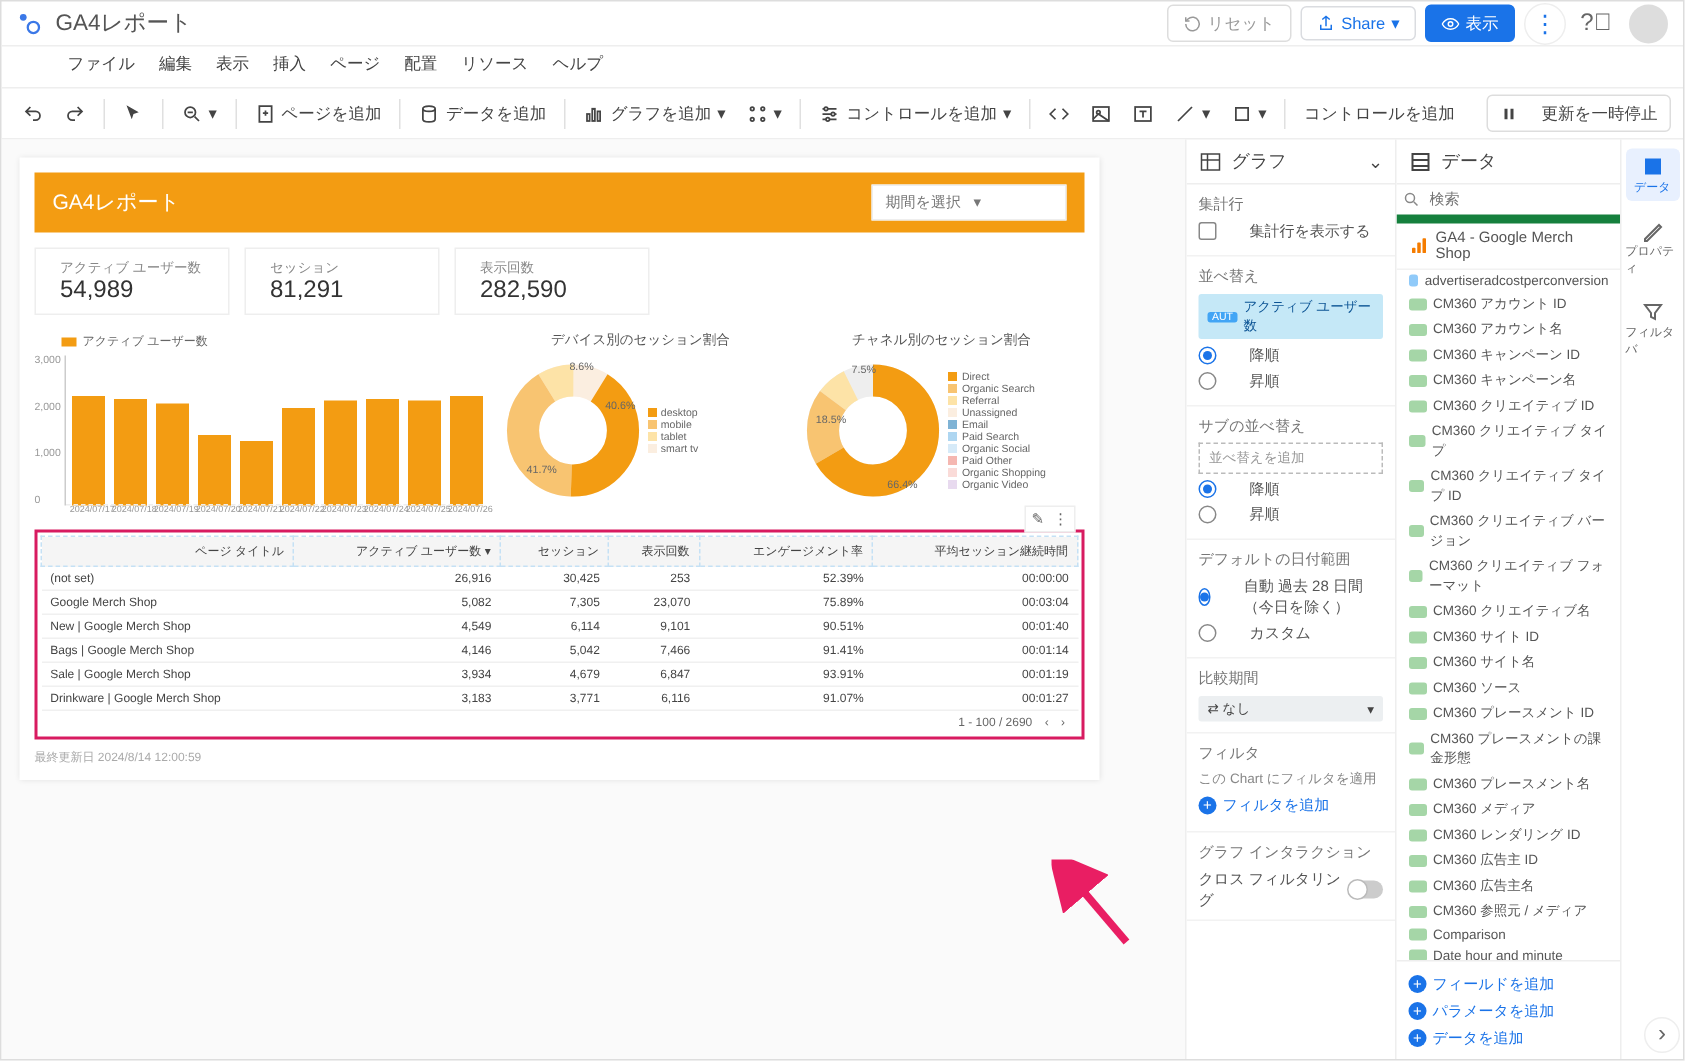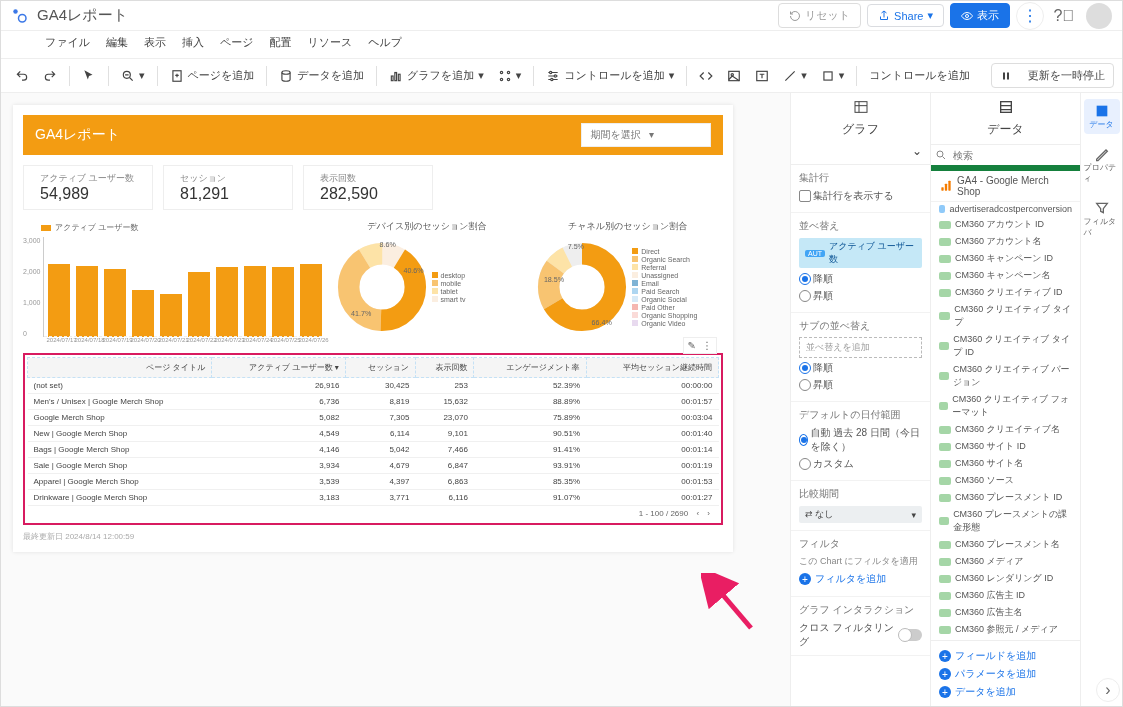--- a/index.html
+++ b/index.html
@@ -74,35 +74,35 @@
 .arrow-annot { position:absolute; left:700px; top:480px; pointer-events:none; }
 
 .footer-ts { font-size:8px; color:#aaa; margin-top:6px; }
 
 
 .panel { border-left:1px solid #eee; display:flex; flex-direction:column; overflow:hidden; }
 .panel.chart-panel { width:140px; }
 .panel.data-panel  { width:150px; }
 .panel.tabs-panel  { width:42px; align-items:center; padding-top:6px; gap:8px; }
 
-.panel-hdr { display:flex; align-items:center; gap:6px; padding:6px 8px; border-bottom:1px solid #eee; font-size:12px; color:#444;flex-direction:column; }
+.panel-hdr { display:flex; align-items:center; gap:6px; padding:6px 8px; border-bottom:1px solid #eee; font-size:12px; color:#444; }
 .panel-hdr svg { width:16px; height:16px; }
 
 .subtabs { display:flex; font-size:11px; border-bottom:1px solid #eee; }
 .subtabs div { flex:1; text-align:center; padding:6px 0; cursor:pointer; color:#666; }
 .subtabs .active { color:#1a73e8; border-bottom:2px solid #1a73e8; }
 
 .chart-panel .body, .data-panel .body { flex:1; overflow-y:auto; font-size:10px; color:#555; position:relative; }
 .sect { padding:6px 8px; border-bottom:1px solid #f2f2f2; }
 .sect .sect-title { font-size:10px; color:#777; margin-bottom:4px; }
 .chip { display:inline-flex; align-items:center; font-size:9px; background:#eceff1; color:#444; padding:2px 6px; border-radius:2px; margin:1px 0; }
 .chip.metric { background:#c5e8f7; color:#0b5394; }
 .chip .tag { background:#9e9e9e; color:#fff; font-size:7px; padding:0 3px; margin-right:4px; border-radius:2px; }
 .chip.metric .tag { background:#42a5f5; }
-.radio { display:flex; align-items:center; gap:2px; margin:3px 0; font-size:10px; cursor:pointer;}
+.radio { display:flex; align-items:center; gap:22px; margin:3px 0; font-size:10px; cursor:pointer;}
 .radio .r { width:12px; height:12px; border:1.5px solid #1a73e8; border-radius:50%; display:inline-flex; align-items:center; justify-content:center; }
 .radio .r.off { border-color:#888; }
 .radio .r .dot { width:6px; height:6px; background:#1a73e8; border-radius:50%; }
 .checkbox .r { border-radius:2px; border-color:#888; }
 .dashedbox { border:1px dashed #bbb; color:#999; font-size:9px; padding:3px 6px; margin:2px 0; cursor:pointer; }
 .addlink { color:#1a73e8; font-size:10px; display:flex; align-items:center; gap:4px; cursor:pointer; margin:4px 0; }
 .addlink .plus { width:12px;height:12px;border-radius:50%;background:#1a73e8;color:#fff;display:inline-flex;align-items:center;justify-content:center;font-size:10px; }
 .toggle { width:24px; height:12px; background:#ccc; border-radius:10px; position:relative; display:inline-block; }
 .toggle::after { content:''; width:12px;height:12px;background:#fff;border:1px solid #bbb;border-radius:50%;position:absolute;left:-1px;top:-1px; }
 
@@ -448,28 +448,20 @@
           <tbody id="tbody">
               <tr>
                 <td>(not set)</td>
                 <td>26,916</td>
                 <td>30,425</td>
                 <td>253</td>
                 <td>52.39%</td>
                 <td>00:00:00</td>
               </tr>
               <tr>
-                <td>Men's / Unisex | Google Merch Shop</td>
-                <td>6,736</td>
-                <td>8,819</td>
-                <td>15,632</td>
-                <td>88.89%</td>
-                <td>00:01:57</td>
-              </tr>
-              <tr>
                 <td>Google Merch Shop</td>
                 <td>5,082</td>
                 <td>7,305</td>
                 <td>23,070</td>
                 <td>75.89%</td>
                 <td>00:03:04</td>
               </tr>
               <tr>
                 <td>New | Google Merch Shop</td>
                 <td>4,549</td>
@@ -488,28 +480,20 @@
               </tr>
               <tr>
                 <td>Sale | Google Merch Shop</td>
                 <td>3,934</td>
                 <td>4,679</td>
                 <td>6,847</td>
                 <td>93.91%</td>
                 <td>00:01:19</td>
               </tr>
               <tr>
-                <td>Apparel | Google Merch Shop</td>
-                <td>3,539</td>
-                <td>4,397</td>
-                <td>6,863</td>
-                <td>85.35%</td>
-                <td>00:01:53</td>
-              </tr>
-              <tr>
                 <td>Drinkware | Google Merch Shop</td>
                 <td>3,183</td>
                 <td>3,771</td>
                 <td>6,116</td>
                 <td>91.07%</td>
                 <td>00:01:27</td>
               </tr>
             </tbody>
         </table>
         <div class="pager">

